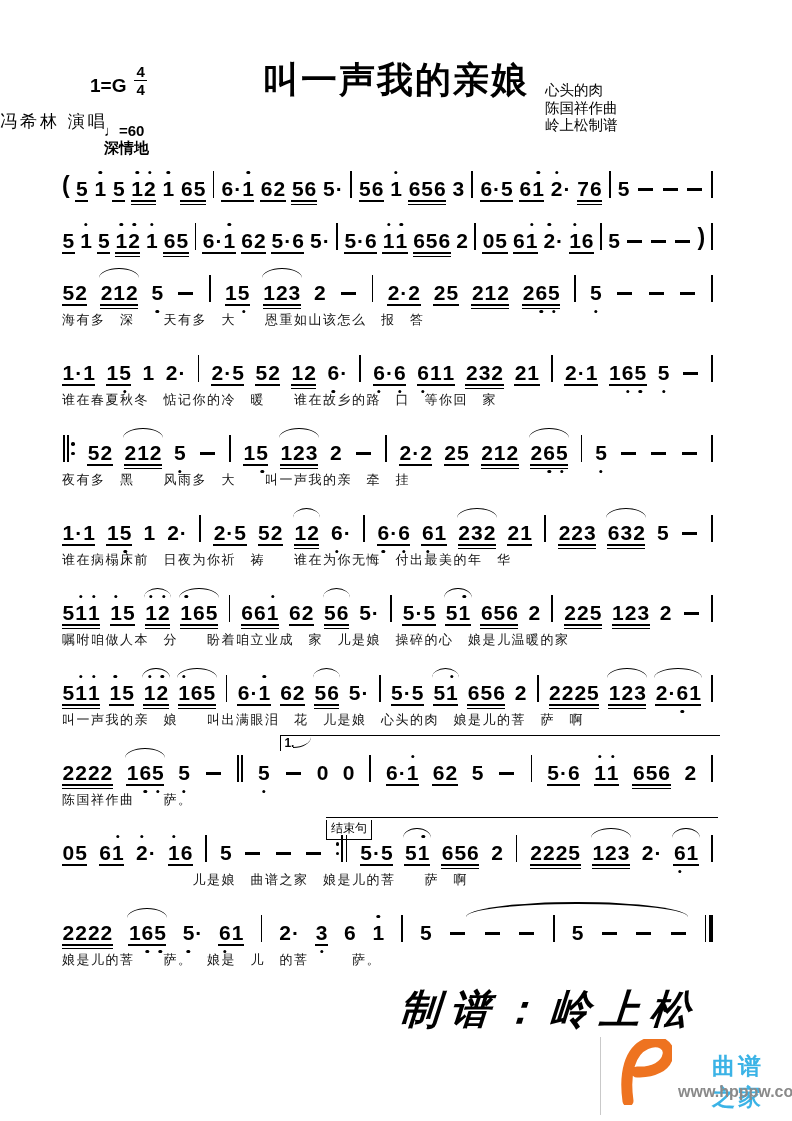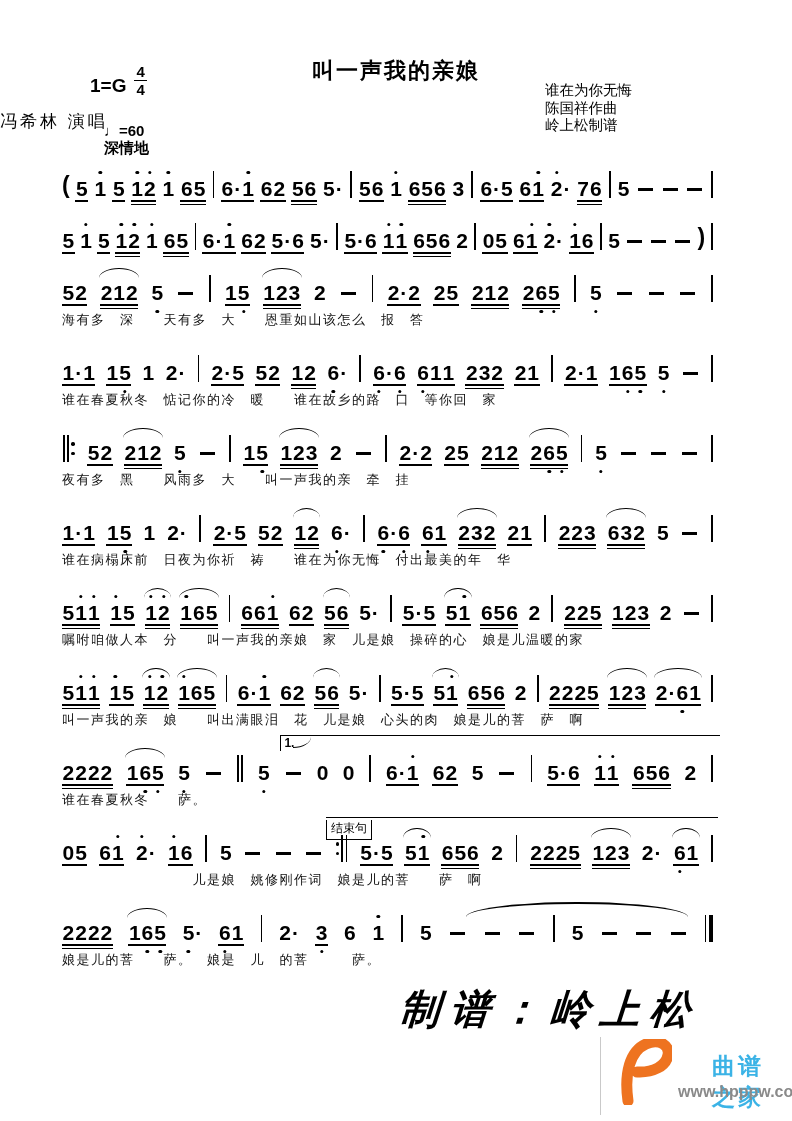--- a/index.html
+++ b/index.html
@@ -3,21 +3,21 @@
 <meta charset="utf-8">
 <style>
   html,body{margin:0;padding:0;}
   body{
     width:792px;height:1121px;position:relative;background:#fff;overflow:hidden;
     font-family:"Liberation Sans","DejaVu Sans",sans-serif;color:#000;
   }
   
   #header{position:relative;height:148px;}
   .title{position:absolute;top:56px;left:0;right:0;text-align:center;
-         font-size:22px;font-weight:bold;letter-spacing:2px;}
+         font-size:36px;font-weight:bold;letter-spacing:2px;}
   .credits{position:absolute;left:545px;top:82px;font-size:14.5px;line-height:1.22;}
   .performer{position:absolute;left:0;right:0;top:110px;text-align:left;font-size:17px;letter-spacing:3px;}
   .keyline{position:absolute;left:90px;top:64px;font-size:19px;font-weight:bold;display:flex;align-items:flex-end;gap:8px;}
   .meter{display:inline-flex;flex-direction:column;align-items:center;font-size:15px;line-height:1;font-weight:bold;}
   .meter .mt{border-bottom:1.6px solid #000;padding:0 2px 1px;}
   .meter .mb{padding-top:1px;}
   .tempoline{position:absolute;left:104px;top:122px;font-size:15px;font-weight:bold;display:flex;flex-direction:column;}
   
   #score{position:relative;margin:4px 78px 0 62px;}
   .system{position:relative;padding-top:17px;margin-bottom:5px;}
@@ -72,21 +72,21 @@
       <span class="mt">4</span>
       <span class="mb">4</span>
     </span>
   </div>
   <div class="tempoline">
     <span>♩=60</span>
     <span>深情地</span>
   </div>
   <div class="performer">冯希林 演唱</div>
   <div class="credits">
-    <div>谁在为你无悔</div>
+    <div>心头的肉</div>
     <div>陈国祥作曲</div>
     <div>岭上松制谱</div>
   </div>
 </div>
 
 <div id="score">
     <div class="system">
       <div class="notes">
         <span class="paren">(</span>
         <span class="tok"><span class="ch">5</span><span class="ul l1"></span></span>
@@ -334,21 +334,21 @@
           <span class="bline"></span>
         </span>
         <span class="tok"><span class="ch">2</span><span class="ch">2</span><span class="ch">5</span><span class="ul l1"></span><span class="ul l2"></span></span>
         <span class="tok"><span class="ch">1</span><span class="ch">2</span><span class="ch">3</span><span class="ul l1"></span><span class="ul l2"></span></span>
         <span class="tok"><span class="ch">2</span></span>
         <span class="dash"></span>
         <span class="bar">
           <span class="bline"></span>
         </span>
       </div>
-      <div class="lyrics">嘱咐咱做人本　分　　叫一声我的亲娘　家　儿是娘　操碎的心　娘是儿温暖的家</div>
+      <div class="lyrics">嘱咐咱做人本　分　　盼着咱立业成　家　儿是娘　操碎的心　娘是儿温暖的家</div>
     </div>
     <div class="system haslyr">
       <div class="notes">
         <span class="tok"><span class="ch">5</span><span class="ch">1<span class="da"></span></span><span class="ch">1<span class="da"></span></span><span class="ul l1"></span><span class="ul l2"></span></span>
         <span class="tok"><span class="ch">1<span class="da"></span></span><span class="ch">5</span><span class="ul l1"></span></span>
         <span class="tok"><span class="ch">1<span class="da"></span></span><span class="ch">2<span class="da"></span></span><span class="ul l1"></span><span class="ul l2"></span><span class="arc"></span></span>
         <span class="tok"><span class="ch">1<span class="da"></span></span><span class="ch">6</span><span class="ch">5</span><span class="ul l1"></span><span class="ul l2"></span><span class="arc"></span></span>
         <span class="bar">
           <span class="bline"></span>
         </span>
@@ -404,21 +404,21 @@
           <span class="bline"></span>
         </span>
         <span class="tok"><span class="ch">5</span><span class="ch">·</span><span class="ch">6</span><span class="ul l1"></span></span>
         <span class="tok"><span class="ch">1<span class="da"></span></span><span class="ch">1<span class="da"></span></span><span class="ul l1"></span></span>
         <span class="tok"><span class="ch">6</span><span class="ch">5</span><span class="ch">6</span><span class="ul l1"></span><span class="ul l2"></span></span>
         <span class="tok"><span class="ch">2</span></span>
         <span class="bar">
           <span class="bline"></span>
         </span>
       </div>
-      <div class="lyrics">谁在春夏秋冬　　萨。</div>
+      <div class="lyrics">陈国祥作曲　　萨。</div>
     </div>
     <div class="system haslyr">
       <div class="ending"><span class="elabel">结束句</span></div>
       <div class="notes">
         <span class="tok"><span class="ch">0</span><span class="ch">5</span><span class="ul l1"></span></span>
         <span class="tok"><span class="ch">6</span><span class="ch">1<span class="da"></span></span><span class="ul l1"></span></span>
         <span class="tok"><span class="ch">2<span class="da"></span></span><span class="ch">·</span></span>
         <span class="tok"><span class="ch">1<span class="da"></span></span><span class="ch">6</span><span class="ul l1"></span></span>
         <span class="bar">
           <span class="bline"></span>
@@ -443,21 +443,21 @@
           <span class="bline"></span>
         </span>
         <span class="tok"><span class="ch">2</span><span class="ch">2</span><span class="ch">2</span><span class="ch">5</span><span class="ul l1"></span><span class="ul l2"></span></span>
         <span class="tok"><span class="ch">1</span><span class="ch">2</span><span class="ch">3</span><span class="ul l1"></span><span class="ul l2"></span><span class="arc"></span></span>
         <span class="tok"><span class="ch">2</span><span class="ch">·</span></span>
         <span class="tok"><span class="ch">6<span class="db"></span></span><span class="ch">1</span><span class="ul l1"></span><span class="arc"></span></span>
         <span class="bar">
           <span class="bline"></span>
         </span>
       </div>
-      <div class="lyrics">　　　　　　　　　儿是娘　姚修刚作词　娘是儿的菩　　萨　啊</div>
+      <div class="lyrics">　　　　　　　　　儿是娘　曲谱之家　娘是儿的菩　　萨　啊</div>
     </div>
     <div class="system haslyr">
       <div class="bigslur"></div>
       <div class="notes">
         <span class="tok"><span class="ch">2</span><span class="ch">2</span><span class="ch">2</span><span class="ch">2</span><span class="ul l1"></span><span class="ul l2"></span></span>
         <span class="tok"><span class="ch">1</span><span class="ch">6<span class="db"></span></span><span class="ch">5<span class="db"></span></span><span class="ul l1"></span><span class="arc"></span></span>
         <span class="tok"><span class="ch">5<span class="db"></span></span><span class="ch">·</span></span>
         <span class="tok"><span class="ch">6<span class="db"></span></span><span class="ch">1</span><span class="ul l1"></span></span>
         <span class="bar">
           <span class="bline"></span>

